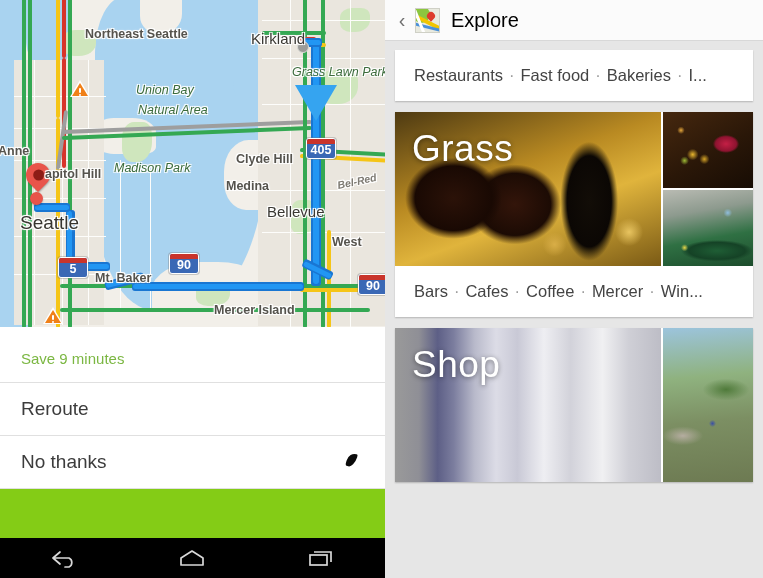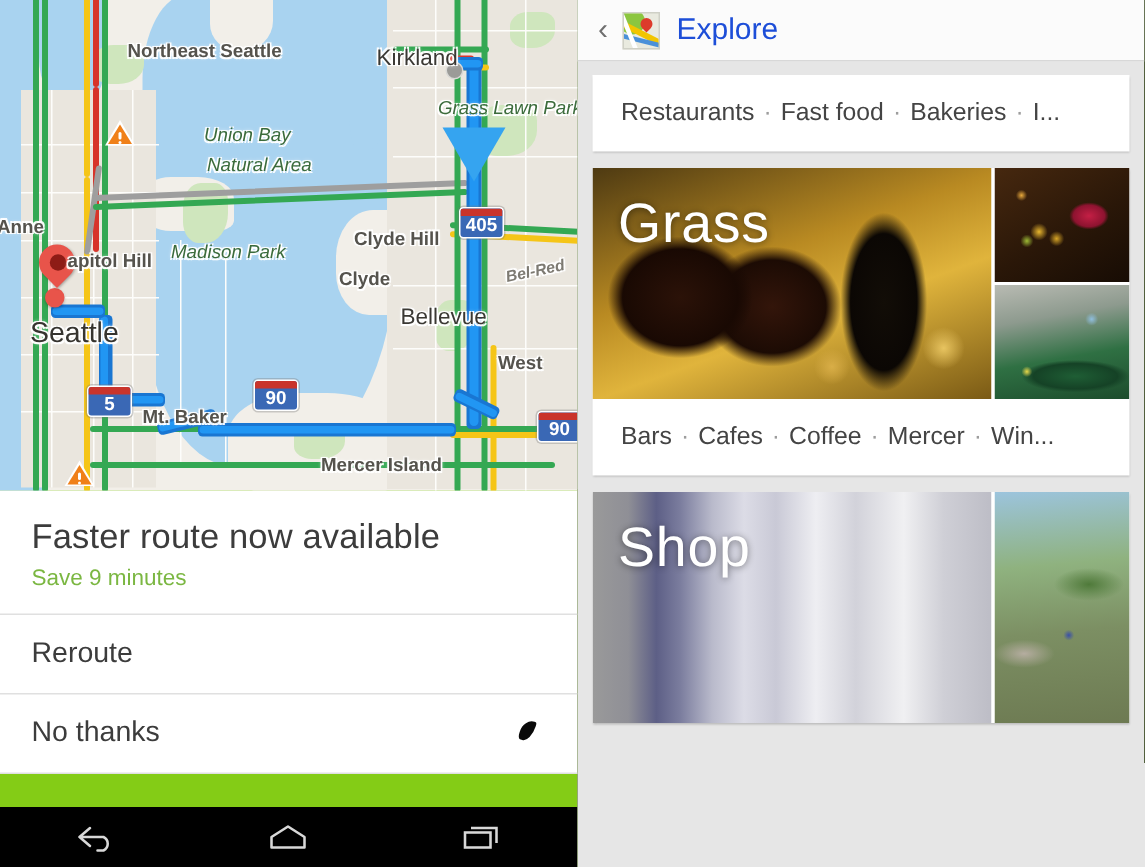--- a/index.html
+++ b/index.html
@@ -208,21 +208,21 @@
   }
   .maps-icon .mi-road3 {
     position: absolute; left: 2px; top: -4px; width: 3px; height: 34px;
     background: #ffffff; transform: rotate(-22deg);
   }
   .maps-icon .mi-pin {
     position: absolute; right: 4px; top: 3px;
     width: 8px; height: 8px; border-radius: 50% 50% 50% 0;
     transform: rotate(-45deg); background: #dd3b2b;
   }
-  .ex-title { font-size: 20px; color: #1d4ed8; }
+  .ex-title { font-size: 20px; color: #000000; }
 
   .ex-scroll { position: relative; height: 537px; padding: 9px 10px 0 10px; }
 
   .ex-card {
     background: #fff;
     margin-bottom: 11px;
     box-shadow: 0 1px 1.5px rgba(0,0,0,.22);
     overflow: hidden;
   }
   .ex-photos { display: flex; height: 154px; }
@@ -441,21 +441,21 @@
 
       <div class="mlabel neigh" style="left:85px; top:27px;">Northeast Seattle</div>
       <div class="mlabel city-sm" style="left:251px; top:30px;">Kirkland</div>
       <div class="mlabel park-lbl" style="left:292px; top:65px;">Grass Lawn Park</div>
       <div class="mlabel park-lbl" style="left:136px; top:83px;">Union Bay</div>
       <div class="mlabel park-lbl" style="left:138px; top:103px;">Natural Area</div>
       <div class="mlabel neigh" style="left:-2px; top:144px;">Anne</div>
       <div class="mlabel neigh" style="left:45px; top:167px;">apitol Hill</div>
       <div class="mlabel park-lbl" style="left:114px; top:161px;">Madison Park</div>
       <div class="mlabel neigh" style="left:236px; top:152px;">Clyde Hill</div>
-      <div class="mlabel neigh" style="left:226px; top:179px;">Clyde</div>
+      <div class="mlabel neigh" style="left:226px; top:179px;">Medina</div>
       <div class="mlabel road-lbl" style="left:337px; top:175px; transform:rotate(-12deg);">Bel-Red</div>
       <div class="mlabel city-sm" style="left:267px; top:203px;">Bellevue</div>
       <div class="mlabel city" style="left:20px; top:212px;">Seattle</div>
       <div class="mlabel neigh" style="left:95px; top:271px;">Mt. Baker</div>
       <div class="mlabel neigh" style="left:332px; top:235px;">West</div>
       <div class="mlabel neigh" style="left:214px; top:303px;">Mercer Island</div>
 
       <div class="shield" style="left:306px; top:138px;">
         <span>405</span>
       </div>
@@ -465,21 +465,20 @@
       <div class="shield" style="left:169px; top:253px;">
         <span>90</span>
       </div>
       <div class="shield" style="left:358px; top:274px;">
         <span>90</span>
       </div>
     </div>
 
     <div class="route-card">
       <div class="rc-main">
-        <div class="rc-title">Faster route now available</div>
         <div class="rc-save">Save 9 minutes</div>
       </div>
       <div class="rc-div"></div>
       <div class="rc-action">
         <span>Reroute</span>
       </div>
       <div class="rc-div"></div>
       <div class="rc-action">
         <span>No thanks</span>
         <span class="cursor-leaf"></span>

